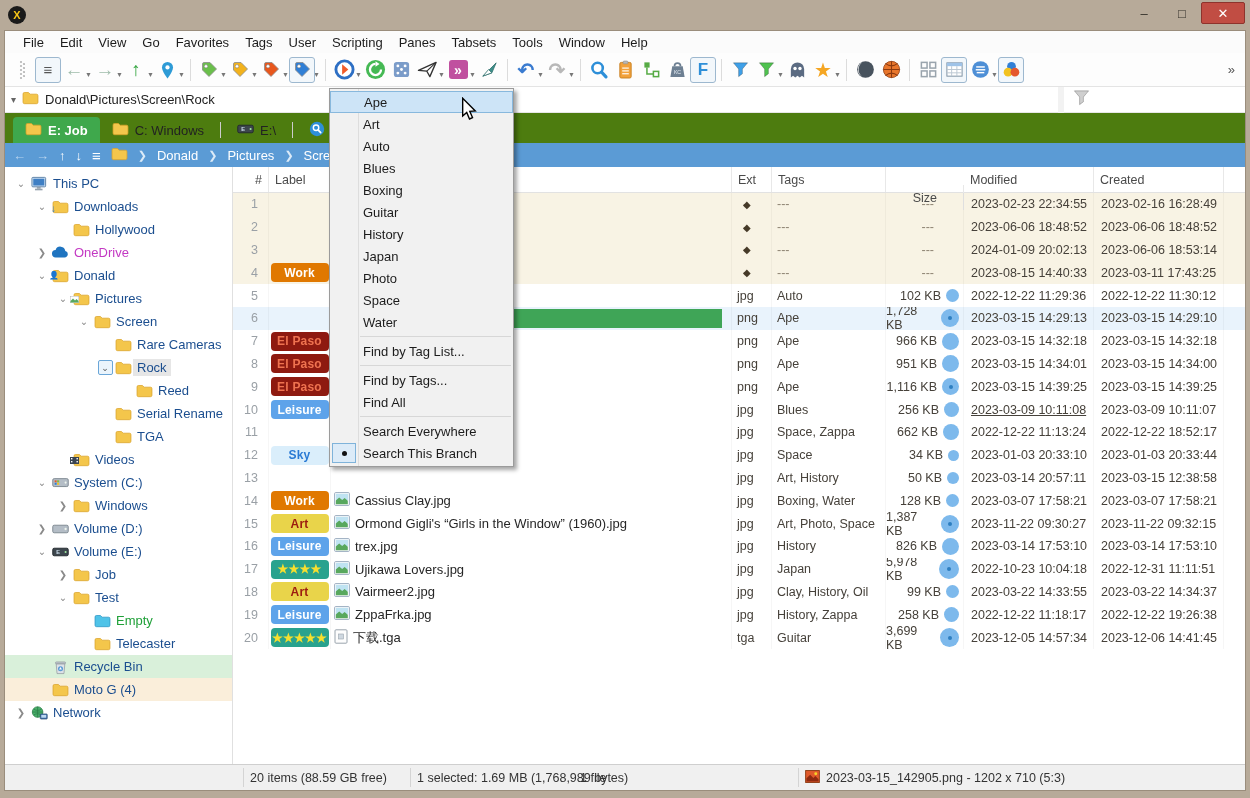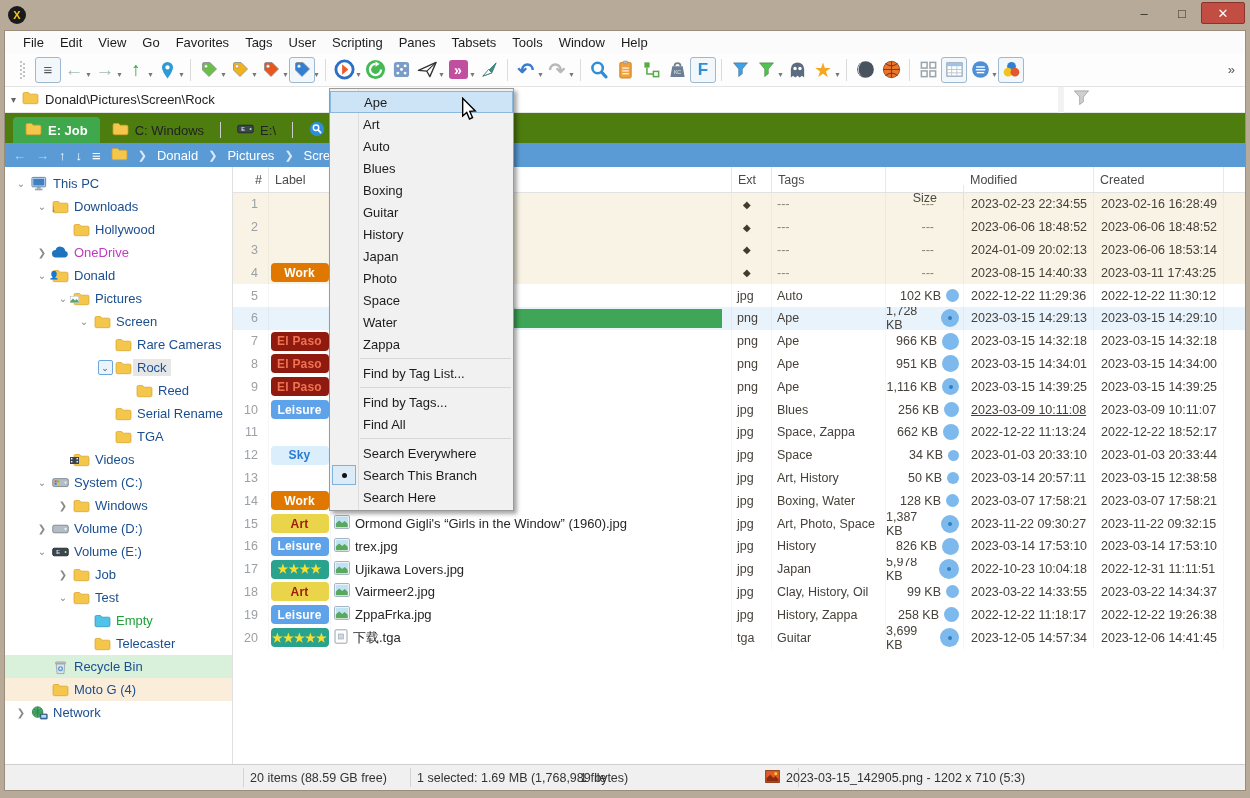--- a/index.html
+++ b/index.html
@@ -98,21 +98,21 @@
   .mgut.radio { border:1px solid #7fb3da; background:#dcebf8; }
   .mgut .dot { width:5px; height:5px; border-radius:50%; background:#111; }
 
   .cursor { position:absolute; left:460px; top:97px; z-index:60; }
 
   
   .statusbar { height:26px; background:#f0f0f0; border-top:1px solid #cfcfcf; display:flex; align-items:center;
                font-size:12.5px; color:#333; position:relative; }
   .st1 { position:absolute; left:245px; } .stdiv { position:absolute; top:3px; bottom:3px; width:1px; background:#d4d4d4; }
   .st2 { position:absolute; left:412px; } .st3 { position:absolute; left:575px; }
-  .st4 { position:absolute; left:760px; display:flex; align-items:center; gap:6px; }
+  .st4 { position:absolute; left:800px; display:flex; align-items:center; gap:6px; }
 </style>
 </head>
 <body>
 
 <div id="window">
 
   <div class="titlebar">
     <div class="app-logo">
         <i>X</i>
       </div>
@@ -1111,46 +1111,40 @@
       </div>
       <div class="mitem">
         <span class="mtxt">Photo</span>
       </div>
       <div class="mitem">
         <span class="mtxt">Space</span>
       </div>
       <div class="mitem">
         <span class="mtxt">Water</span>
       </div>
-      <div class="mitem">
-        <span class="mtxt">Zappa</span>
-      </div>
       <div class="msep"></div>
       <div class="mitem">
         <span class="mtxt">Find by Tag List...</span>
       </div>
       <div class="msep"></div>
       <div class="mitem">
         <span class="mtxt">Find by Tags...</span>
       </div>
       <div class="mitem">
         <span class="mtxt">Find All</span>
       </div>
       <div class="msep"></div>
       <div class="mitem">
         <span class="mtxt">Search Everywhere</span>
       </div>
       <div class="mitem">
         <span class="mgut radio">
           <span class="dot"></span>
         </span>
         <span class="mtxt">Search This Branch</span>
-      </div>
-      <div class="mitem">
-        <span class="mtxt">Search Here</span>
       </div>
     </div>
 
   <div class="cursor">
     <svg width="18" height="24" viewBox="0 0 12 19">
         <path d="M1 1 L1 15 L4.2 12.2 L6.4 17.4 L8.8 16.3 L6.6 11.4 L11 11 Z" fill="#fff" stroke="#000" stroke-width="1.1"></path>
       </svg>
   </div>
 </div>
 

